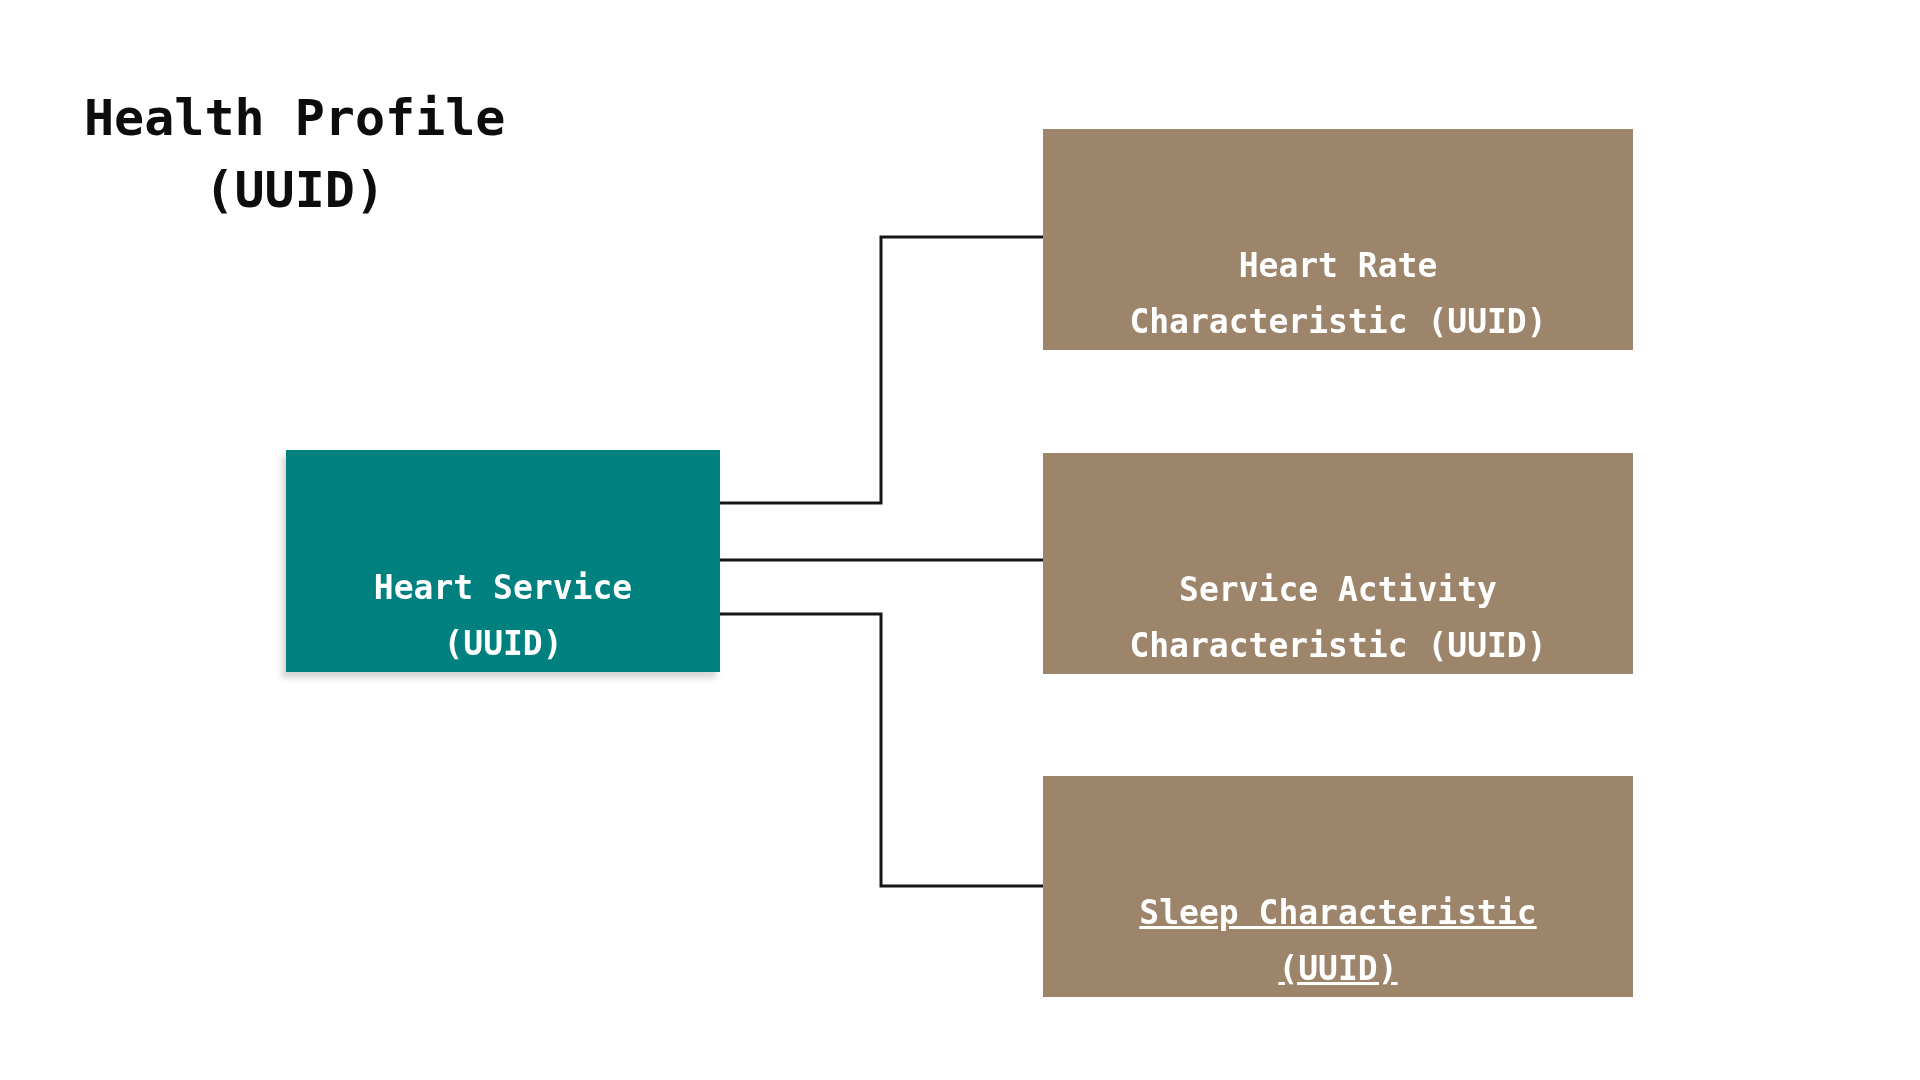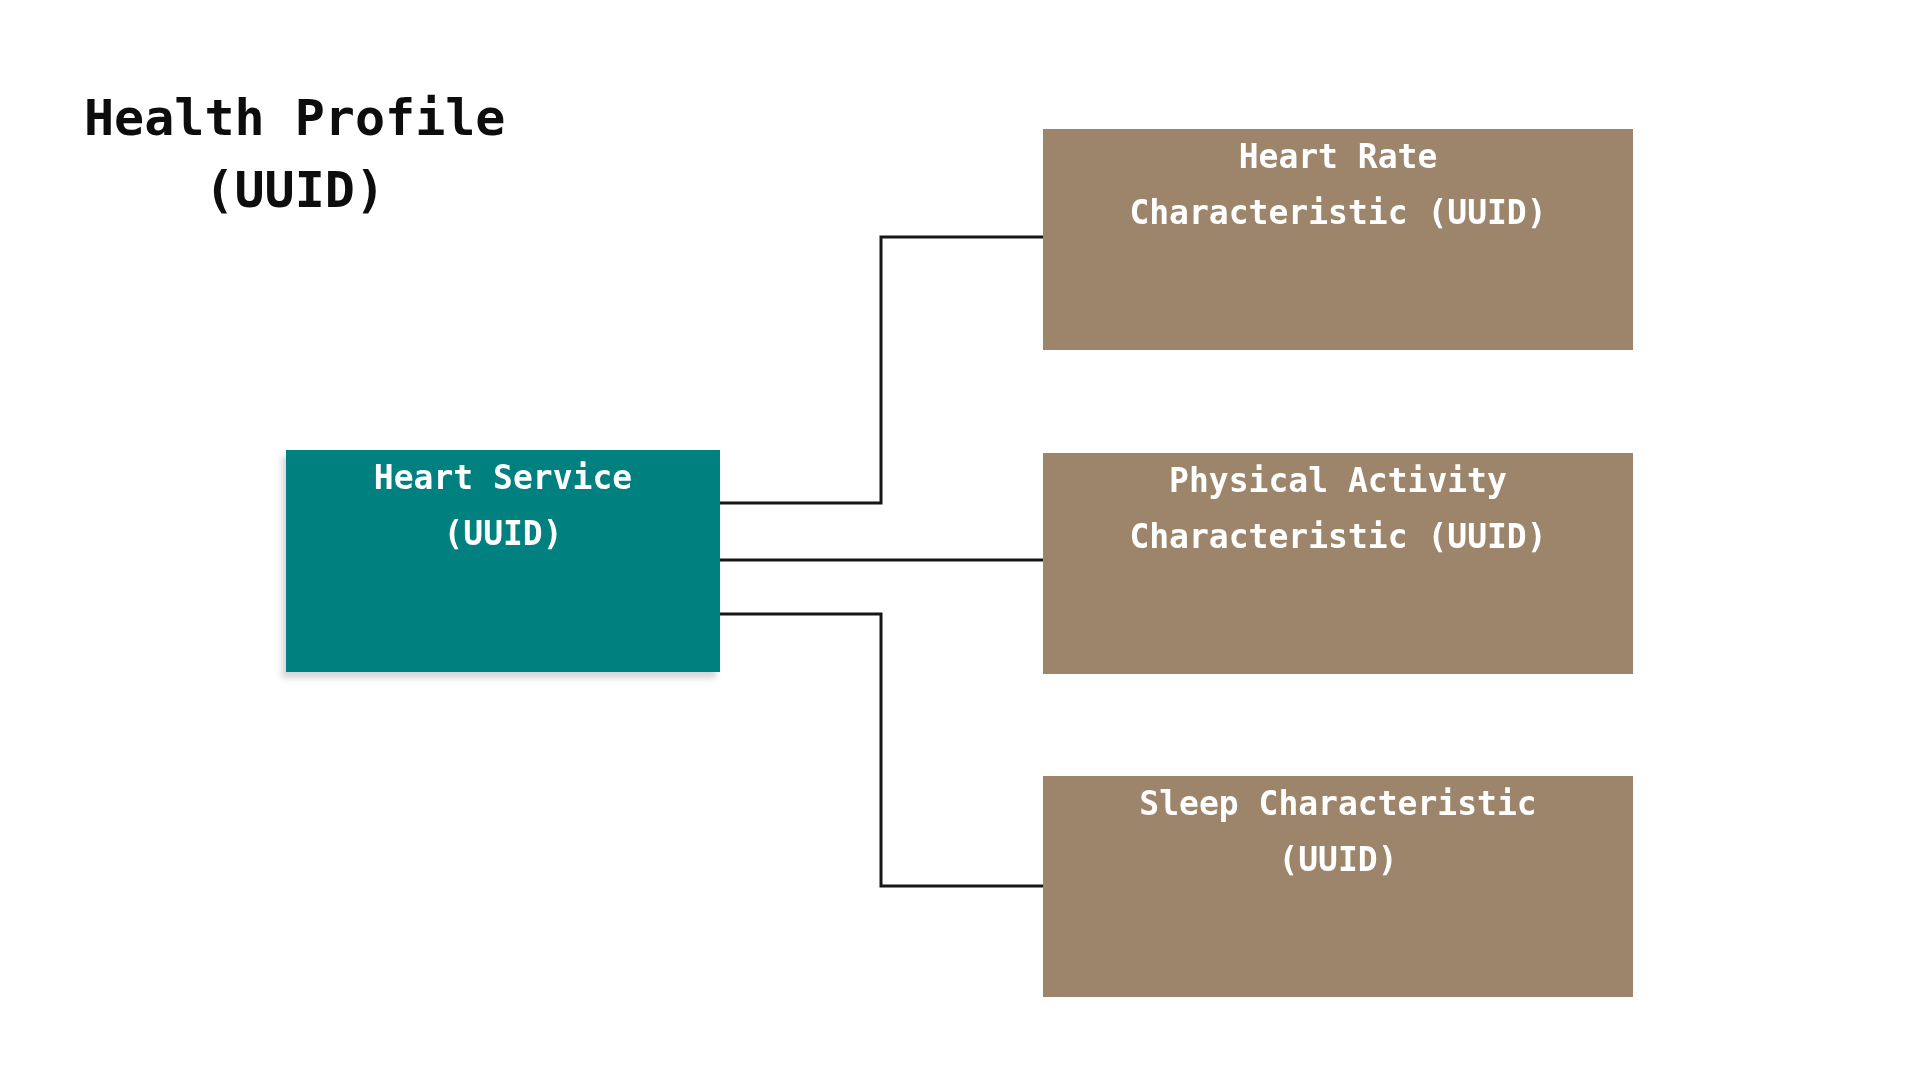--- a/index.html
+++ b/index.html
@@ -30,21 +30,21 @@
     font-weight:bold;
     font-size:50px;
     line-height:72px;
     letter-spacing:0px;
     color:var(--title-text);
     white-space:pre-line;
   }
   .node{
     position:absolute;
     display:flex;
-    align-items:flex-start;
+    align-items:flex-end;
     justify-content:center;
     text-align:center;
     color:var(--node-text);
     font-weight:bold;
     font-size:33px;
     line-height:56px;
     white-space:pre-line;
   }
   .node-service{
     left:286px;top:426px;
@@ -52,21 +52,21 @@
     background:var(--service);
     box-shadow:-4px 6px 6px rgba(90,90,90,0.25);
   }
   .node-characteristic{
     left:1043px;
     width:590px;height:221px;
     background:var(--characteristic);
   }
   .node-heart-rate{top:105px;}
   .node-physical-activity{top:429px;}
-  .node-sleep{top:752px;}
+  .node-sleep{top:752px;text-decoration:underline;}
   .connector-layer{
     position:absolute;
     left:0;top:0;
     width:1920px;height:1080px;
     pointer-events:none;
   }
   .connector-layer polyline{
     fill:none;
     stroke:var(--connector);
     stroke-width:3;
@@ -90,21 +90,21 @@
     <span>Heart Service
 (UUID)</span>
   </div>
 
   <div class="node node-characteristic node-heart-rate">
     <span>Heart Rate
 Characteristic (UUID)</span>
   </div>
 
   <div class="node node-characteristic node-physical-activity">
-    <span>Physical Activity
+    <span>Service Activity
 Characteristic (UUID)</span>
   </div>
 
   <div class="node node-characteristic node-sleep">
     <span>Sleep Characteristic
 (UUID)</span>
   </div>
 
 </div>
 

